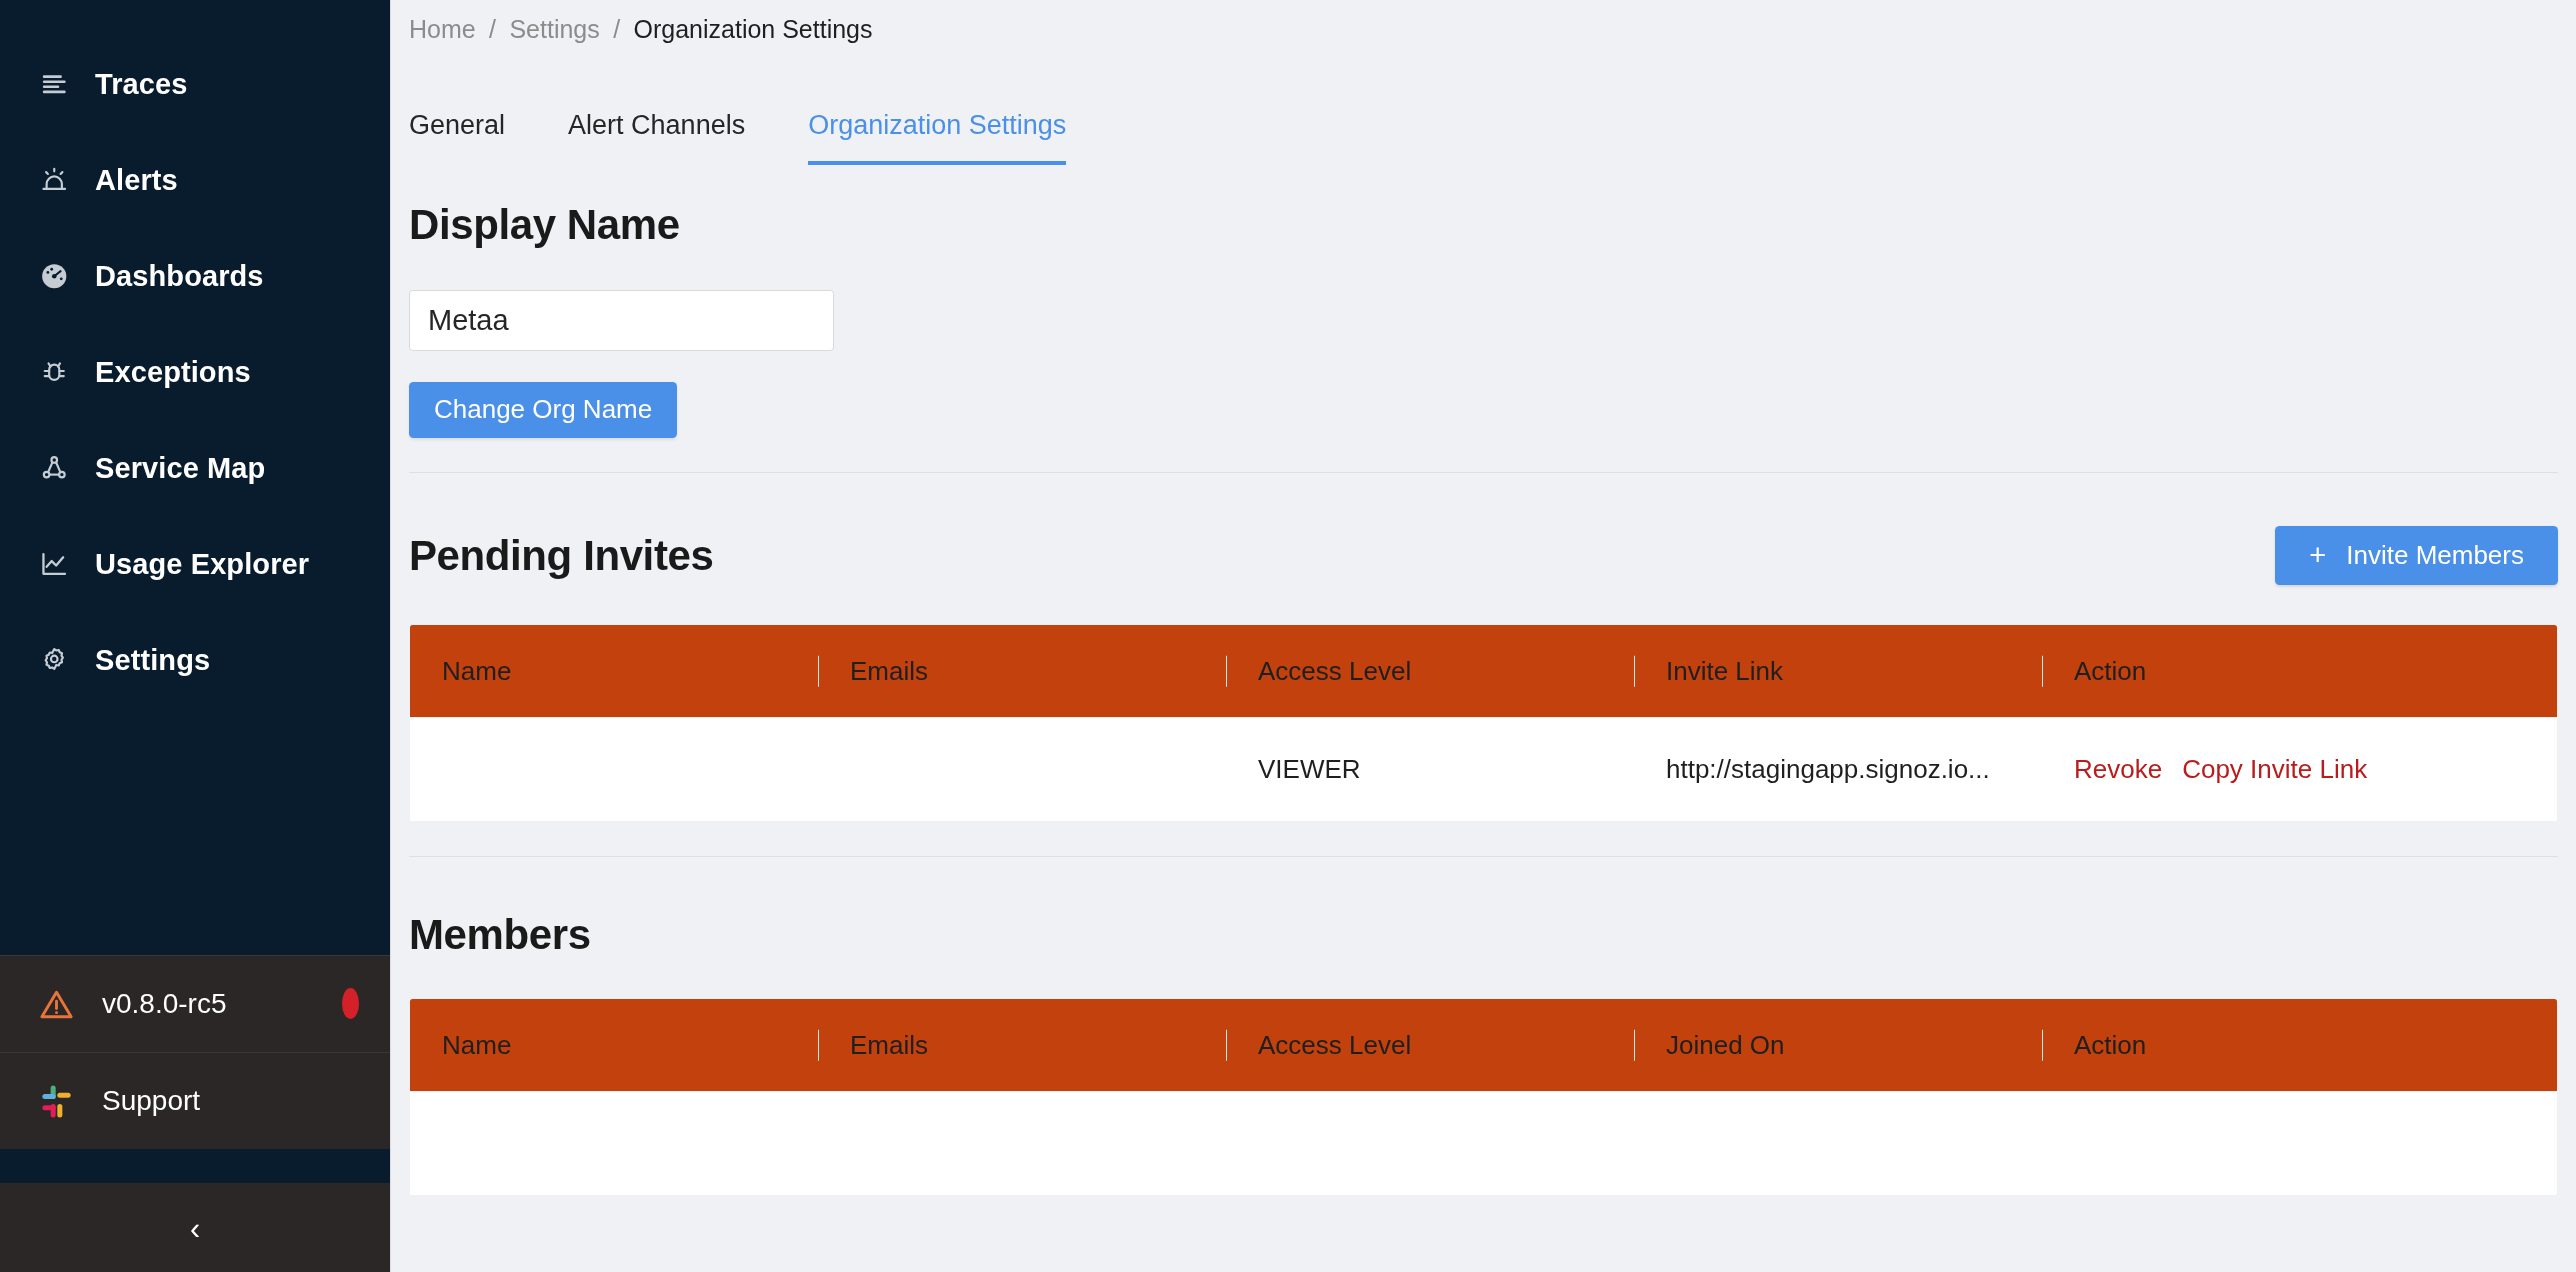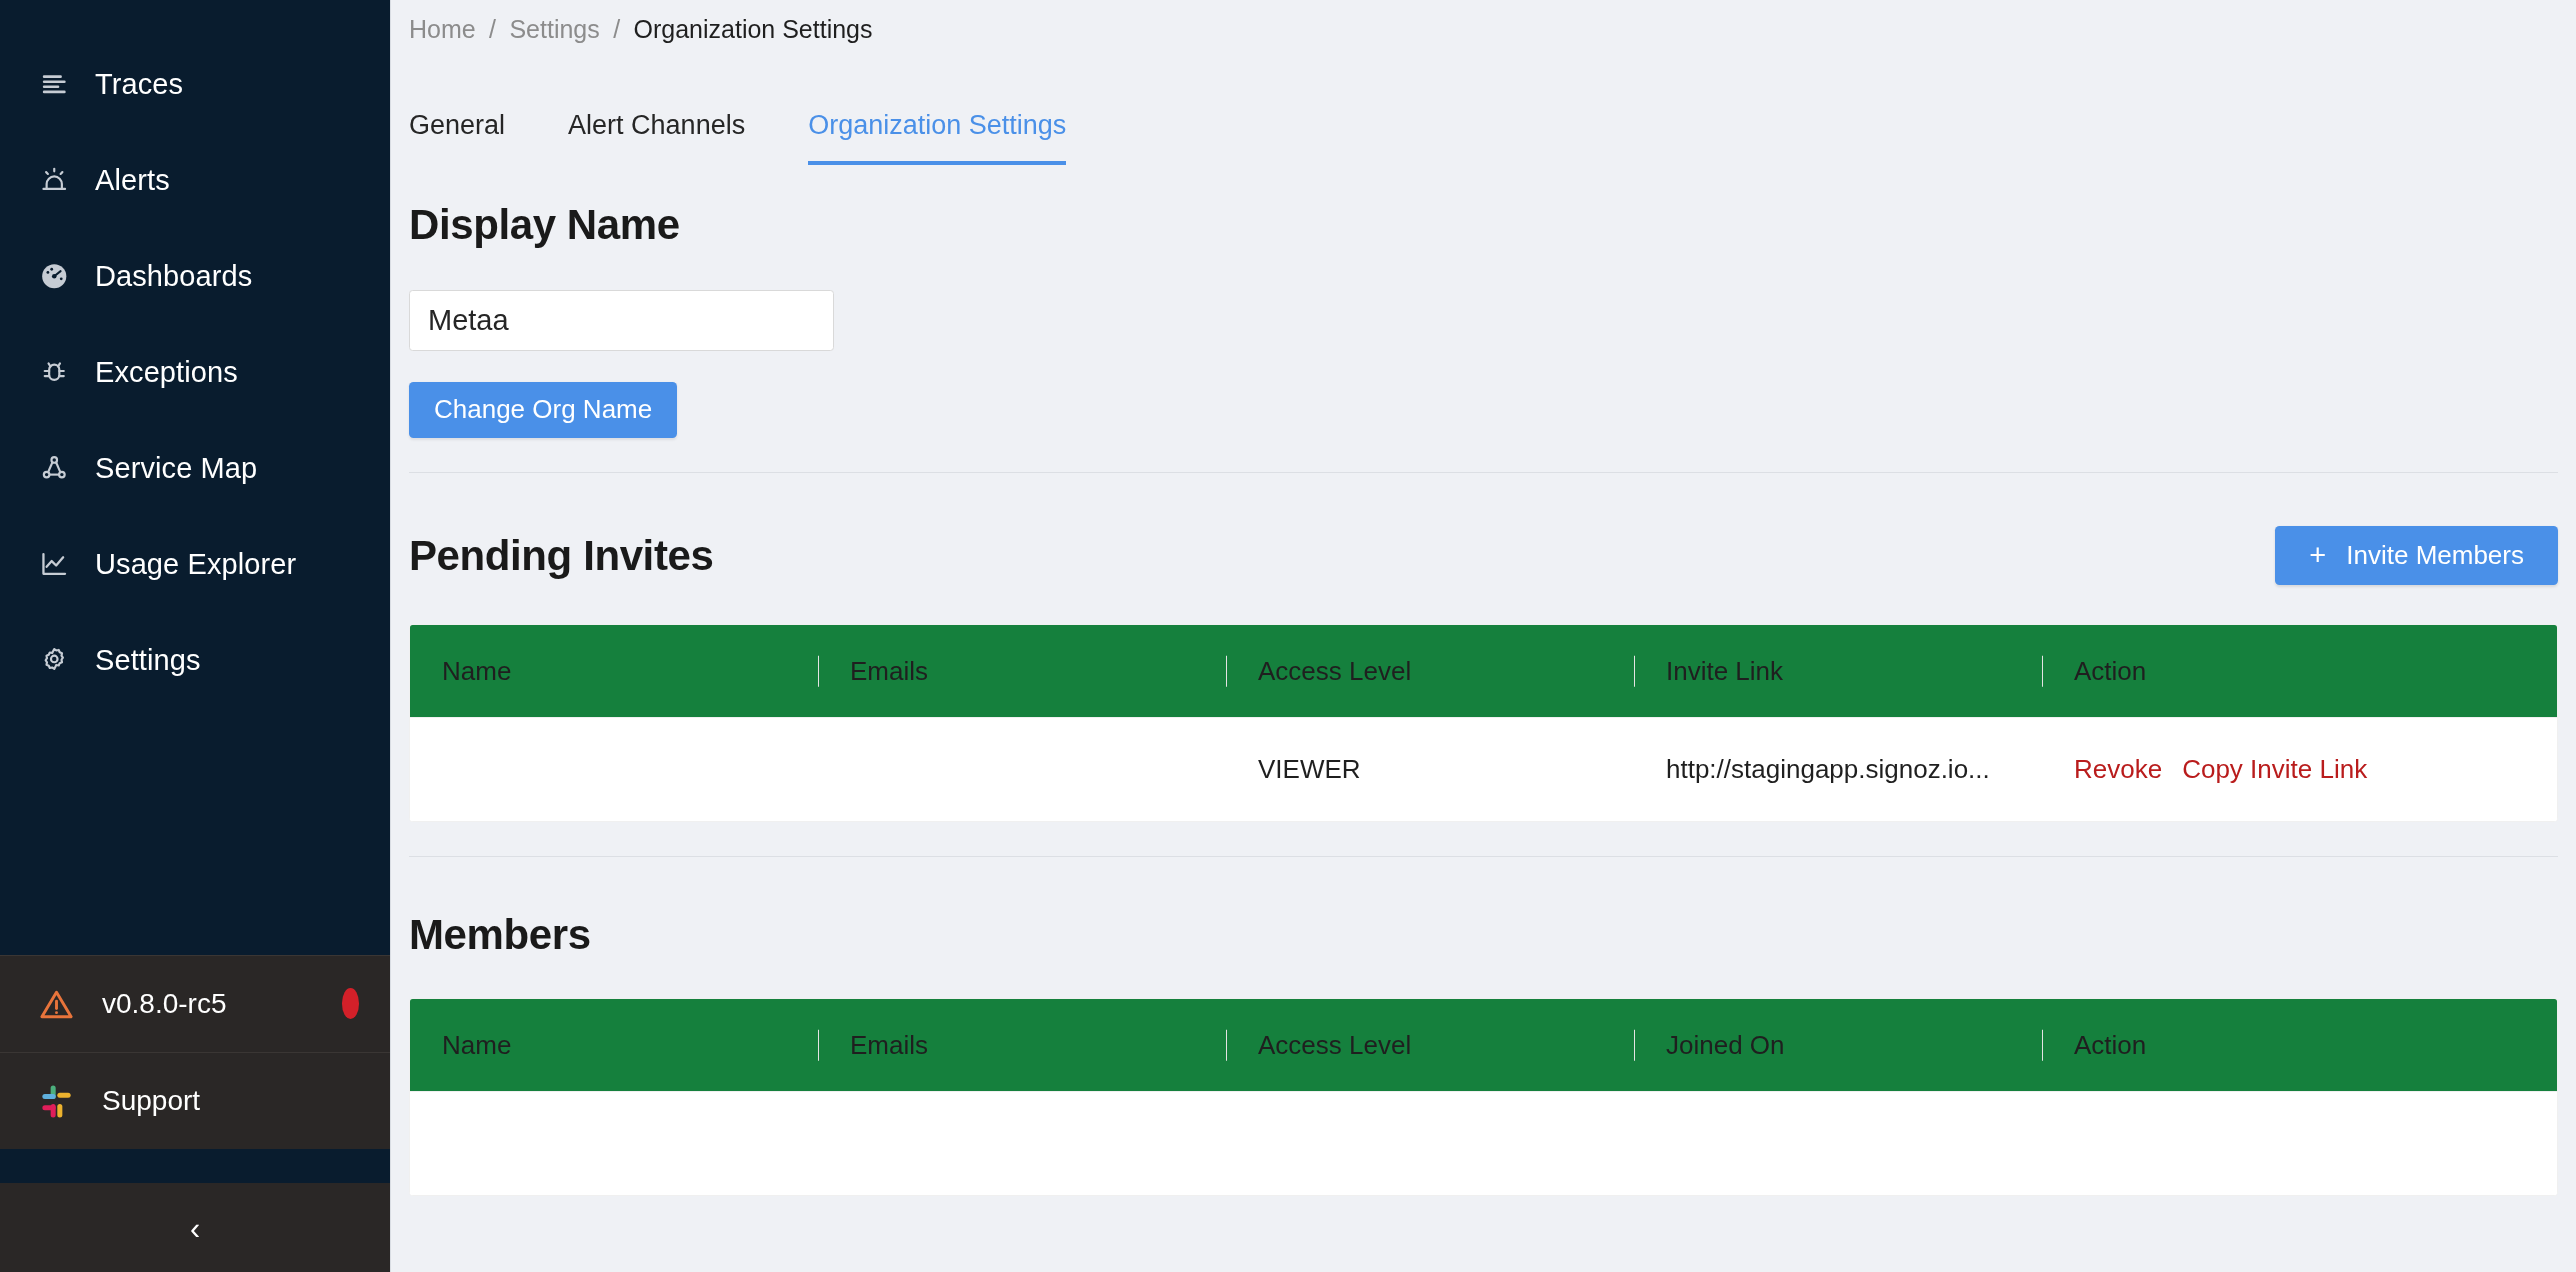--- a/index.html
+++ b/index.html
@@ -50,20 +50,21 @@
     justify-content: center;
     margin-right: 23px;
   }
   .nav-item .nav-icon svg { display: block; }
   .nav-label {
     color: #ffffff;
     font-size: 29px;
     line-height: 1;
     letter-spacing: 0.1px;
     white-space: nowrap;
+    font-weight: bold;
   }
 
   .sidebar-spacer { flex: 1 1 auto; }
 
   .sidebar-bottom { flex: 0 0 auto; }
 
   .bottom-row {
     background: #2a2726;
     display: flex;
     align-items: center;
@@ -231,21 +232,21 @@
     border-radius: 3.6px;
     overflow: hidden;
     border: 0.9px solid #f0f0f0;
   }
   table.data-table {
     width: 100%;
     border-collapse: collapse;
     table-layout: fixed;
   }
   table.data-table thead th {
-    background: #15803d;
+    background: #c2410c;
     text-align: left;
     font-size: 26px;
     font-weight: normal;
     color: #1f1f1f;
     padding: 30.5px 0 30.5px 32px;
     border-bottom: 0.9px solid #f0f0f0;
     position: relative;
   }
   table.data-table thead th:not(:first-child)::before {
     content: "";

